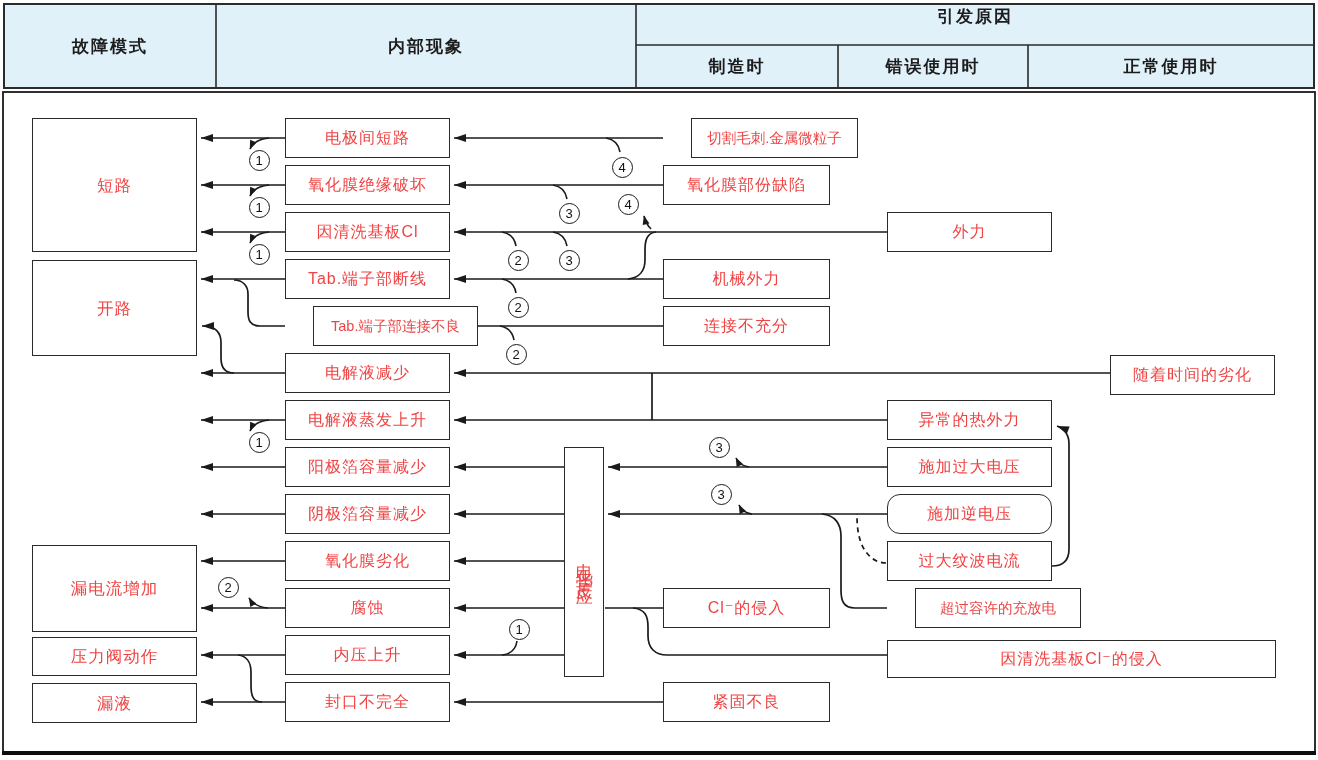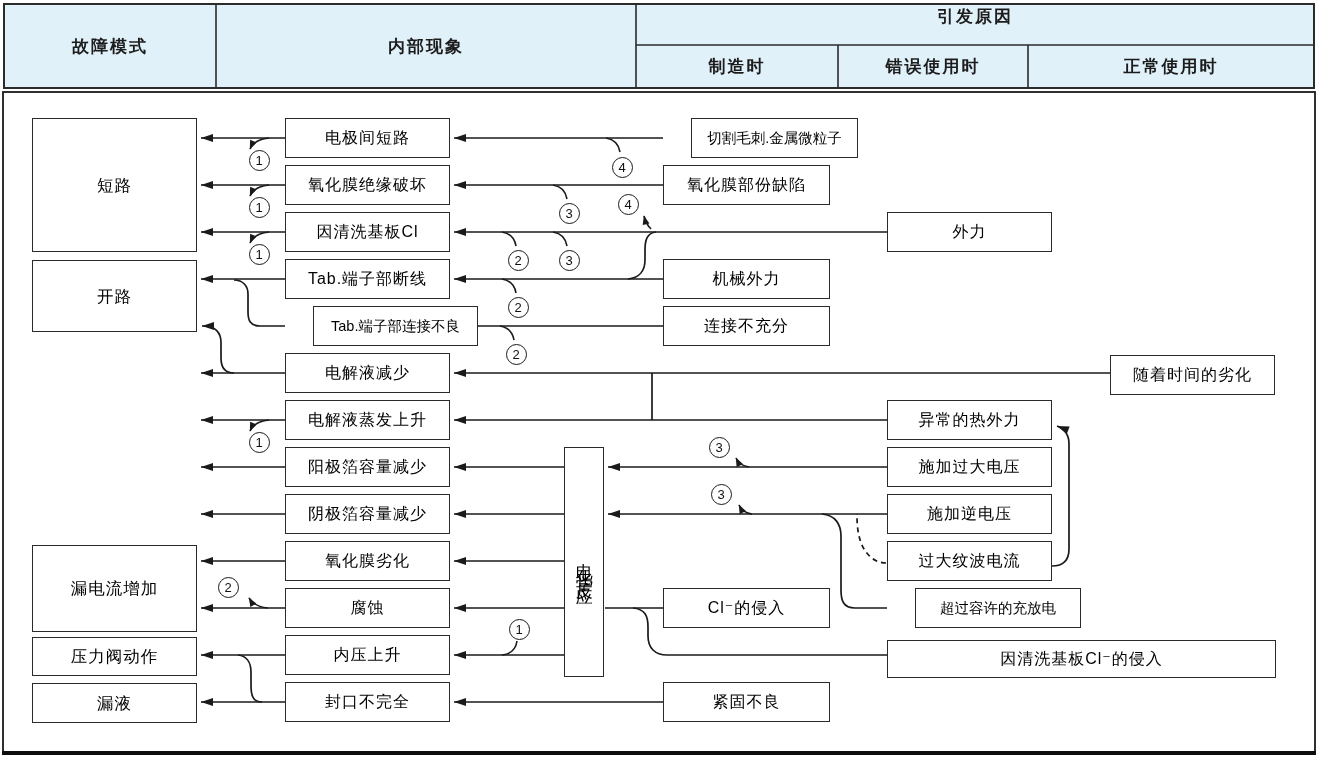--- a/index.html
+++ b/index.html
@@ -9,21 +9,21 @@
     color:#111;overflow:hidden;
   }
   #wires{position:absolute;left:0;top:0;width:1318px;height:760px;}
   .hcell{
     position:absolute;display:flex;align-items:center;justify-content:center;
     font-size:17px;font-weight:600;letter-spacing:2px;color:#1c1c1c;
   }
   .box{
     position:absolute;display:flex;align-items:center;justify-content:center;
     background:#fff;border:1.6px solid #2a2a2a;box-sizing:border-box;
-    font-size:16px;letter-spacing:1px;color:#000000;text-align:center;
+    font-size:16px;letter-spacing:1px;color:#ef4444;text-align:center;
     line-height:1.15;
   }
   .box.tight{font-size:14.5px;letter-spacing:0;margin-left:28px;}
   .box.vbox{
     writing-mode:vertical-rl;text-orientation:upright;
     font-size:17px;letter-spacing:6px;padding-top:6px;
   }
   .fm2{position:absolute;left:0;width:100%;text-align:center;font-size:15px;letter-spacing:0.5px;}
   .fm1{position:absolute;left:0;width:100%;text-align:center;font-size:16.5px;letter-spacing:1px;}
   .marker{
@@ -132,21 +132,21 @@
   </svg>
 
   <div class="hcell" style="left:4px;top:4px;width:212px;height:84px;">故障模式</div>
   <div class="hcell" style="left:216px;top:4px;width:420px;height:84px;">内部现象</div>
   <div class="hcell" style="left:636px;top:4px;width:678px;height:24px;">引发原因</div>
   <div class="hcell" style="left:636px;top:45px;width:202px;height:43px;">制造时</div>
   <div class="hcell" style="left:838px;top:45px;width:190px;height:43px;">错误使用时</div>
   <div class="hcell" style="left:1028px;top:45px;width:286px;height:43px;">正常使用时</div>
 
   <div class="box" style="left:32px;top:118px;width:165px;height:134px;font-size:16.5px;">短路</div>
-  <div class="box" style="left:32px;top:260px;width:165px;height:72px;font-size:16.5px;">开路</div>
+  <div class="box" style="left:32px;top:260px;width:165px;height:96px;font-size:16.5px;">开路</div>
   <div class="box" style="left:32px;top:545px;width:165px;height:87px;font-size:16.5px;">漏电流增加</div>
   <div class="box" style="left:32px;top:637px;width:165px;height:39px;font-size:16.5px;">压力阀动作</div>
   <div class="box" style="left:32px;top:683px;width:165px;height:40px;font-size:16.5px;">漏液</div>
 
   <div class="box" style="left:285px;top:118px;width:165px;height:40px;">电极间短路</div>
   <div class="box" style="left:285px;top:165px;width:165px;height:40px;">氧化膜绝缘破坏</div>
   <div class="box" style="left:285px;top:212px;width:165px;height:40px;">因清洗基板Cl</div>
   <div class="box" style="left:285px;top:259px;width:165px;height:40px;">Tab.端子部断线</div>
   <div class="box tight" style="left:285px;top:306px;width:165px;height:40px;">Tab.端子部连接不良</div>
   <div class="box" style="left:285px;top:353px;width:165px;height:40px;">电解液减少</div>
@@ -162,21 +162,21 @@
   <div class="box tight" style="left:663px;top:118px;width:167px;height:40px;">切割毛刺.金属微粒子</div>
   <div class="box" style="left:663px;top:165px;width:167px;height:40px;">氧化膜部份缺陷</div>
   <div class="box" style="left:663px;top:259px;width:167px;height:40px;">机械外力</div>
   <div class="box" style="left:663px;top:306px;width:167px;height:40px;">连接不充分</div>
   <div class="box" style="left:663px;top:588px;width:167px;height:40px;">Cl⁻的侵入</div>
   <div class="box" style="left:663px;top:682px;width:167px;height:40px;">紧固不良</div>
 
   <div class="box" style="left:887px;top:212px;width:165px;height:40px;">外力</div>
   <div class="box" style="left:887px;top:400px;width:165px;height:40px;">异常的热外力</div>
   <div class="box" style="left:887px;top:447px;width:165px;height:40px;">施加过大电压</div>
-  <div class="box" style="left:887px;top:494px;width:165px;height:40px;">施加逆电压</div>
+  <div class="box" style="left:887px;top:494px;width:165px;height:40px;border-radius:13px;">施加逆电压</div>
   <div class="box" style="left:887px;top:541px;width:165px;height:40px;">过大纹波电流</div>
   <div class="box tight" style="left:887px;top:588px;width:166px;height:40px;">超过容许的充放电</div>
 
   <div class="box" style="left:1110px;top:355px;width:165px;height:40px;">随着时间的劣化</div>
   <div class="box" style="left:887px;top:640px;width:389px;height:38px;">因清洗基板Cl⁻的侵入</div>
 
   <div class="marker" style="left:248.5px;top:149.5px;">1</div>
   <div class="marker" style="left:248.5px;top:196.5px;">1</div>
   <div class="marker" style="left:248.5px;top:243.5px;">1</div>
   <div class="marker" style="left:248.5px;top:431.5px;">1</div>

